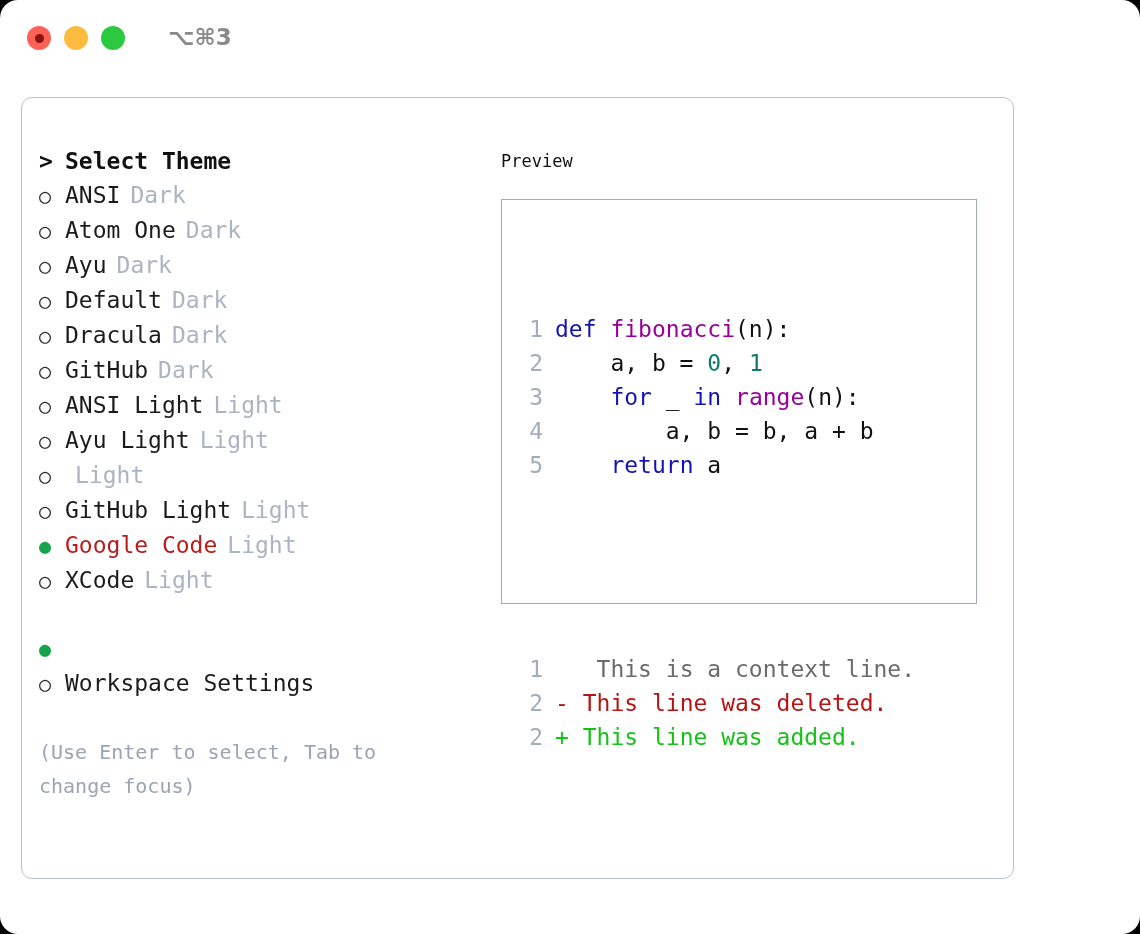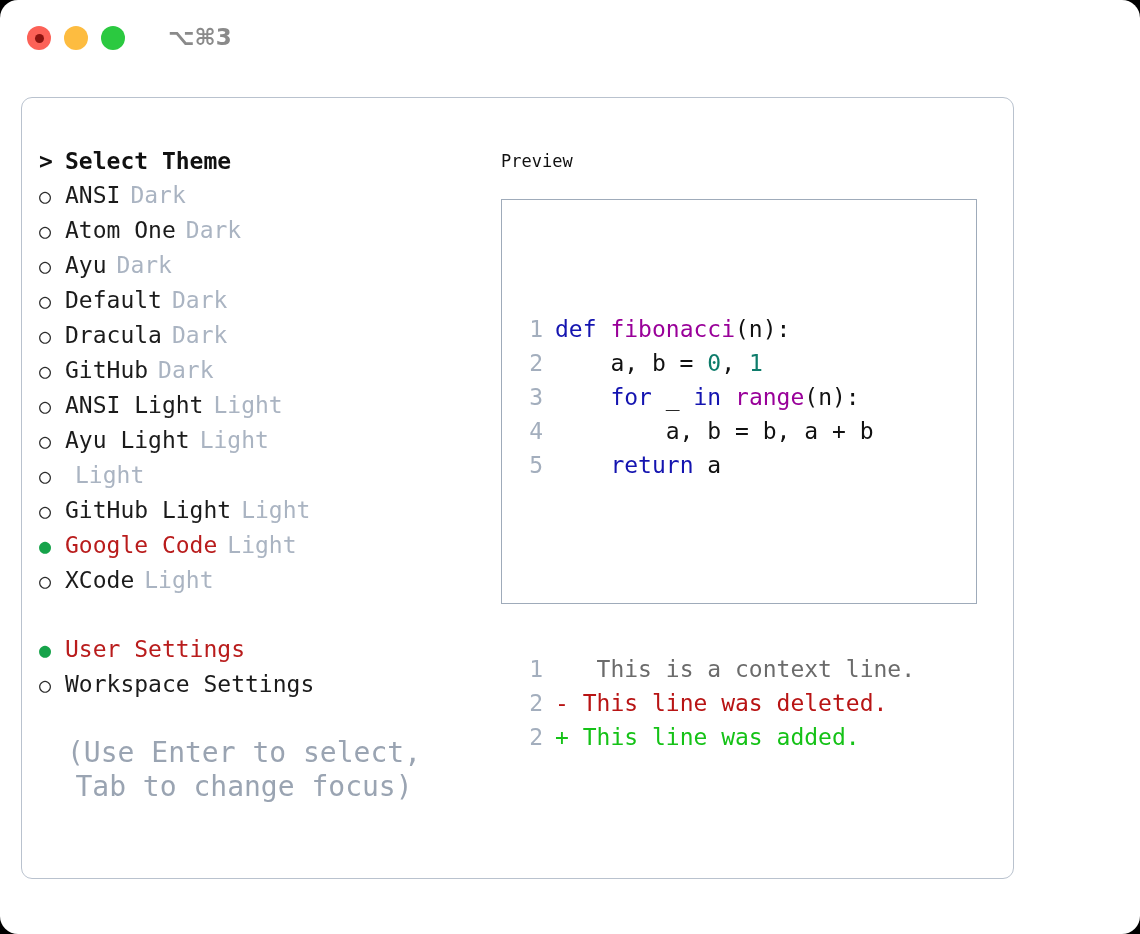--- a/index.html
+++ b/index.html
@@ -139,26 +139,25 @@
   .opt-label { color: #1b1b1b; }
   .opt-tag {
     color: #aab4c2;
     margin-left: 10px;
   }
 
   .spacer-sm { height: 34px; }
 
   .hint {
     margin-top: 34px;
-    font-size: 28px;
+    font-size: 20px;
     line-height: 34px;
     color: #9aa4b2;
     width: 410px;
     white-space: pre-wrap;
-    text-align: center;
   }
 
   
   .right-col {
     position: absolute;
     left: 479px;
     top: 46px;
     width: 500px;
   }
   .preview-title {
@@ -242,21 +241,21 @@
             <div class="opt-row"><span class="bullet">○</span><span class="opt-tag">Light</span></div>
             <div class="opt-row"><span class="bullet">○</span><span class="opt-label">GitHub Light</span><span class="opt-tag">Light</span></div>
             <div class="opt-row selected"><span class="bullet">●</span><span class="opt-label">Google Code</span><span class="opt-tag">Light</span></div>
             <div class="opt-row"><span class="bullet">○</span><span class="opt-label">XCode</span><span class="opt-tag">Light</span></div>
           </div>
 
         <div class="spacer-sm"></div>
 
 
         <div id="apply-list">
-            <div class="opt-row selected"><span class="bullet">●</span><span class="opt-label">User Settings</span></div>
+            <div class="opt-row selected"><span class="bullet">●</span></div>
             <div class="opt-row"><span class="bullet">○</span><span class="opt-label">Workspace Settings</span></div>
           </div>
 
         <div class="hint">(Use Enter to select, Tab to change focus)</div>
       </div>
 
       <div class="right-col">
         <div class="preview-title">Preview</div>
 
         <div class="preview-box">

